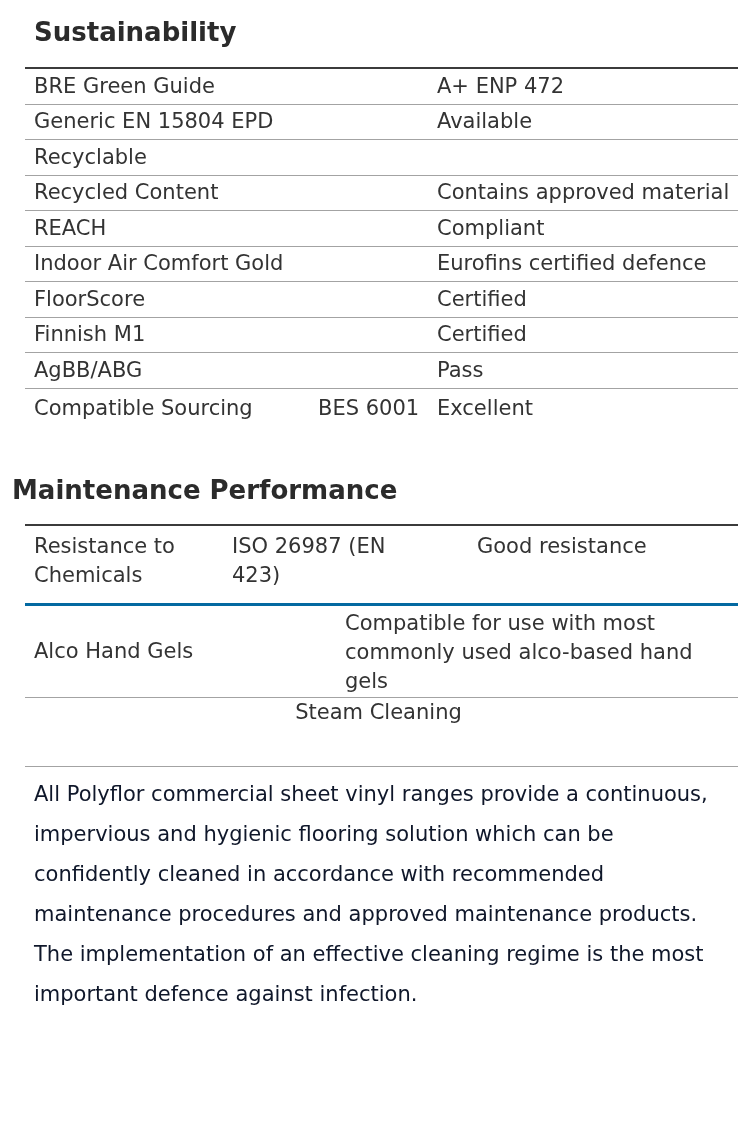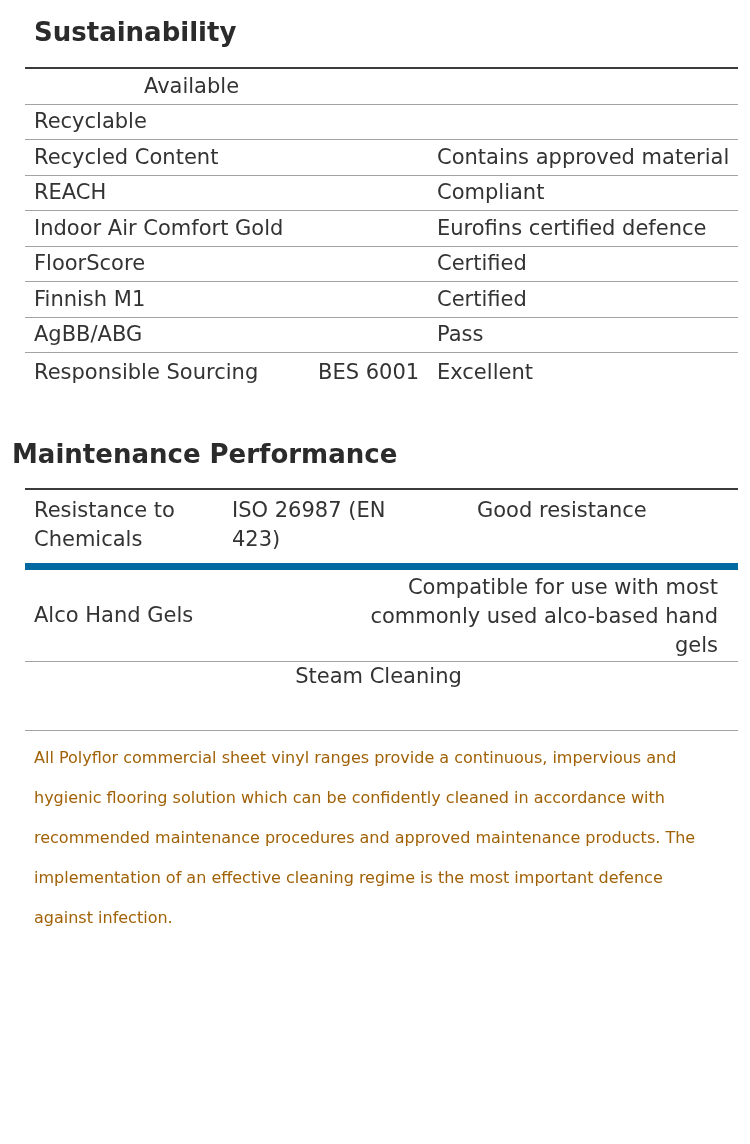--- a/index.html
+++ b/index.html
@@ -38,62 +38,68 @@
     line-height:25px;
   }
   .s-row.last{height:39px;border-bottom:none;}
   .c1{flex:0 0 293px;padding-left:9px;box-sizing:border-box;}
   .c2{flex:0 0 119px;box-sizing:border-box;}
   .c3{flex:1;box-sizing:border-box;}
   
   .m-row1{
     height:80px;
     padding-top:6px;
-    border-bottom:7px solid #0369a1;
+    border-bottom:3px solid #0369a1;
     line-height:29px;
     align-items:flex-start;
   }
   .mc1{flex:0 0 198px;padding-left:9px;box-sizing:border-box;}
   .mc2{flex:0 0 245px;padding:0 45px 0 9px;box-sizing:border-box;}
   .mc3{flex:1;padding-left:9px;box-sizing:border-box;}
   .m-row2{
     height:92px;
     border-bottom:1px solid #a3a3a3;
     line-height:29px;
   }
   .mc1b{flex:0 0 311px;padding-left:9px;box-sizing:border-box;display:flex;align-items:center;}
-  .mval2{flex:1;padding:3px 20px 0 9px;box-sizing:border-box;text-align:right;}
+  .mval2{flex:1;padding:3px 20px 0 9px;box-sizing:border-box;}
   .m-row3{
     height:69px;
     border-bottom:1px solid #a3a3a3;
     align-items:center;
     line-height:29px;
     flex-direction:column;
   }
   .mc1c{flex:0 0 163px;padding-left:9px;padding-right:15px;box-sizing:border-box;}
   .mval3{flex:1;text-align:center;box-sizing:border-box;line-height:25px;}
   
   .note{
     margin:0;
     padding:7px 0 0 34px;
     width:690px;
-    font-size:16px;
+    font-size:21px;
     line-height:40px;
-    color:#a16207;
+    color:#0f172a;
   }
 </style>
 </head>
 <body>
 
 <div class="page">
 
   <h2 class="h-sus">Sustainability</h2>
 
   <div class="tbl tbl-sus">
     <div class="row s-row">
+      <div class="c1">BRE Green Guide</div>
+      <div class="c2"></div>
+      <div class="c3">A+ ENP 472</div>
+    </div>
+    <div class="row s-row">
+      <div class="c1">Generic EN 15804 EPD</div>
       <div class="c2"></div>
       <div class="c3">Available</div>
     </div>
     <div class="row s-row">
       <div class="c1">Recyclable</div>
       <div class="c2"></div>
     </div>
     <div class="row s-row">
       <div class="c1">Recycled Content</div>
       <div class="c2"></div>
@@ -118,21 +124,21 @@
       <div class="c1">Finnish M1</div>
       <div class="c2"></div>
       <div class="c3">Certified</div>
     </div>
     <div class="row s-row">
       <div class="c1">AgBB/ABG</div>
       <div class="c2"></div>
       <div class="c3">Pass</div>
     </div>
     <div class="row s-row last">
-      <div class="c1">Responsible Sourcing</div>
+      <div class="c1">Compatible Sourcing</div>
       <div class="c2">BES 6001</div>
       <div class="c3">Excellent</div>
     </div>
   </div>
 
   <h2 class="h-maint">Maintenance Performance</h2>
 
   <div class="tbl tbl-maint">
     <div class="row m-row1">
       <div class="mc1">Resistance to Chemicals</div>

